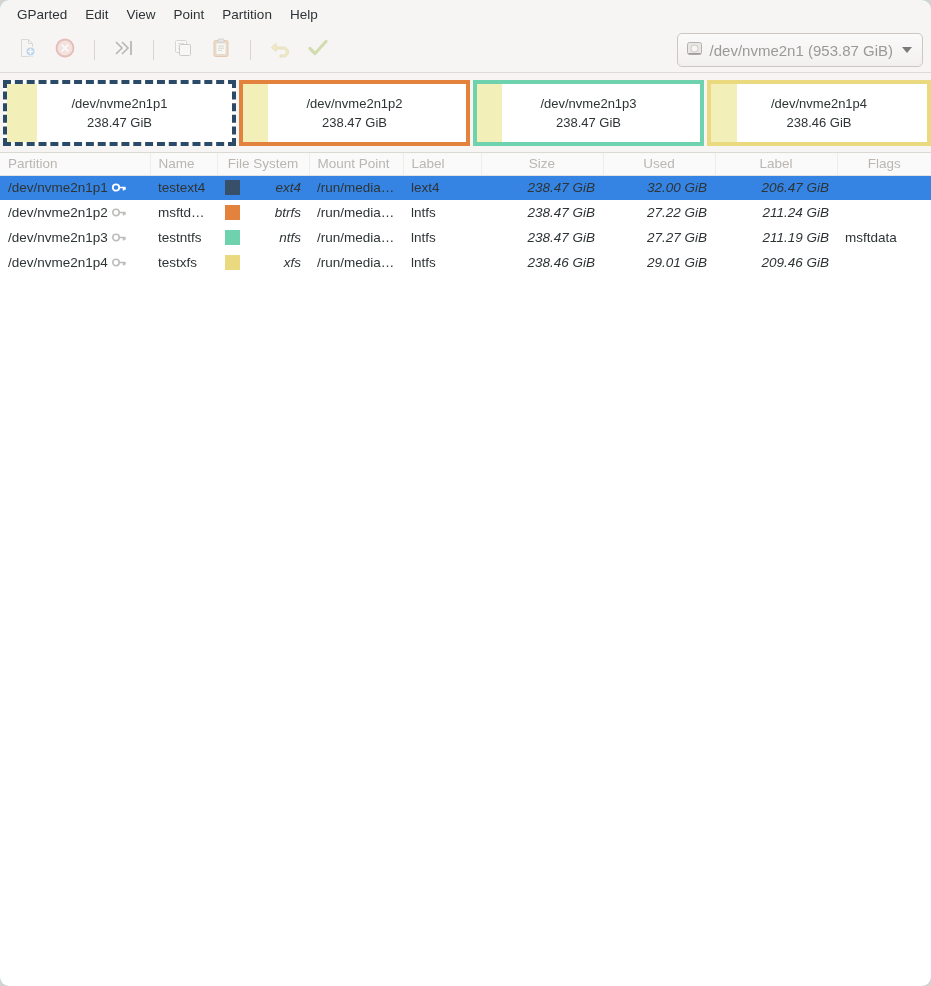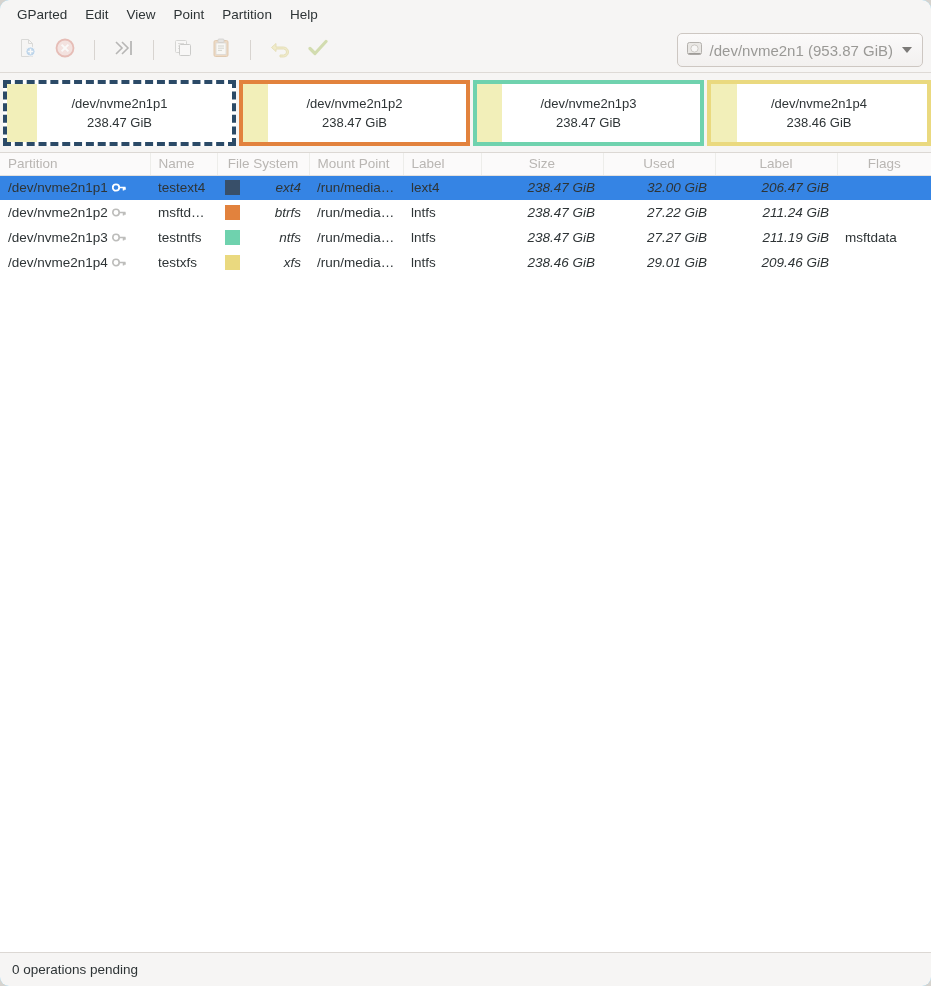--- a/index.html
+++ b/index.html
@@ -453,17 +453,14 @@
           <td class="td-r">238.46 GiB</td>
           <td class="td-r">29.01 GiB</td>
           <td class="td-r">209.46 GiB</td>
           <td class="td-l"></td>
         </tr>
 
       </tbody>
     </table>
   </div>
 
-  <div class="statusbar">
-    <span>0 operations pending</span>
-  </div>
 
 </div>
 
 </body></html>

